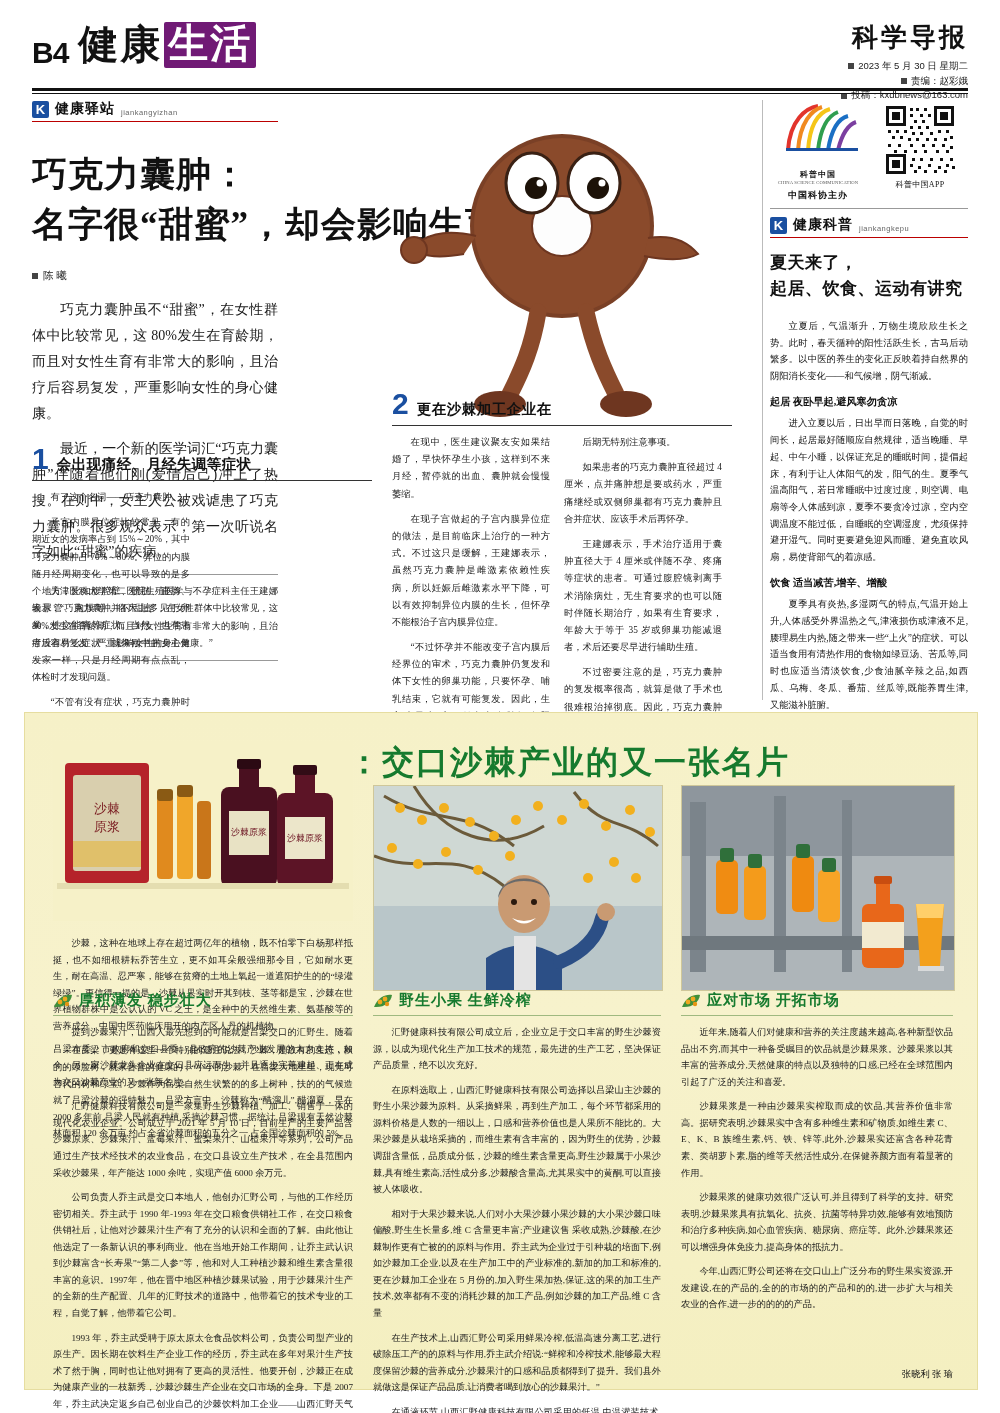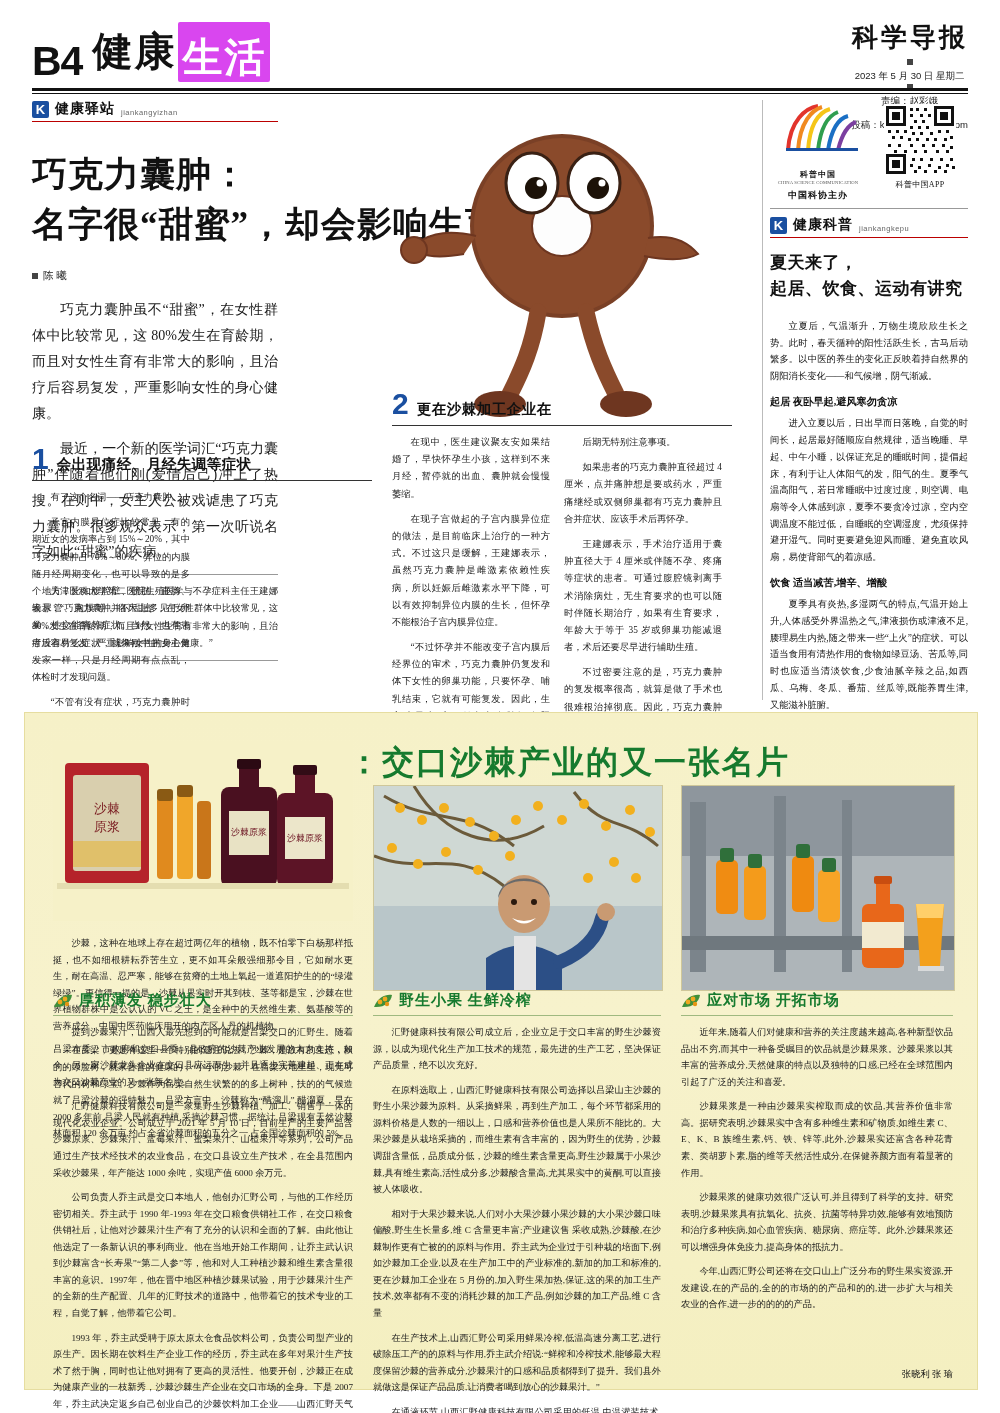--- a/index.html
+++ b/index.html
@@ -9,28 +9,28 @@
     font-family:"Liberation Serif", serif;
     color:#111;
     overflow:hidden;
     position:relative;
   }
   .page{position:relative;width:1000px;height:1413px;}
 
   
   .masthead{position:absolute;left:32px;top:22px;width:936px;height:62px;}
   .mast-left{display:flex;align-items:flex-end;gap:10px;}
-  .mast-b4{font-family:"Liberation Sans",sans-serif;font-size:41px;font-weight:bold;letter-spacing:-1px;color:#111;line-height:1;}
+  .mast-b4{font-family:"Liberation Sans",sans-serif;font-size:30px;font-weight:bold;letter-spacing:-1px;color:#111;line-height:1;}
   .mast-title{font-size:40px;font-weight:bold;letter-spacing:2px;line-height:1;display:flex;align-items:center;gap:2px;}
   .mast-title .plain{color:#111;}
-  .mast-title .boxed{background:#d946ef;color:#fff;padding:16px 4px 4px 4px;display:inline-block;border-radius:2px;}
+  .mast-title .boxed{background:#701a75;color:#fff;padding:2px 4px 4px 4px;display:inline-block;border-radius:2px;}
   .mast-right{position:absolute;right:0;top:-2px;text-align:right;}
   .paper-name{font-size:26px;font-weight:bold;letter-spacing:3px;color:#111;font-family:"Liberation Serif",serif;}
   .mast-meta{margin-top:4px;font-size:9.5px;color:#222;line-height:1.55;font-family:"Liberation Sans",sans-serif;}
-  .mast-meta div{display:flex;justify-content:flex-end;align-items:center;gap:4px;flex-direction:column;}
+  .mast-meta div{display:flex;justify-content:flex-end;align-items:center;gap:4px;}
   .sq{display:inline-block;width:6px;height:6px;background:#444;}
   .mast-rule{position:absolute;left:32px;top:88px;width:936px;height:3px;background:#111;}
   .mast-rule2{position:absolute;left:32px;top:93px;width:936px;height:1px;background:#111;}
 
   
   .top{position:absolute;left:32px;top:100px;width:936px;height:600px;}
   .col-left{position:absolute;left:0;top:0;width:722px;height:600px;}
   .col-right{position:absolute;left:738px;top:0;width:198px;height:600px;}
   .vdiv{position:absolute;left:730px;top:0;width:1px;height:600px;background:#bbb;}
 

